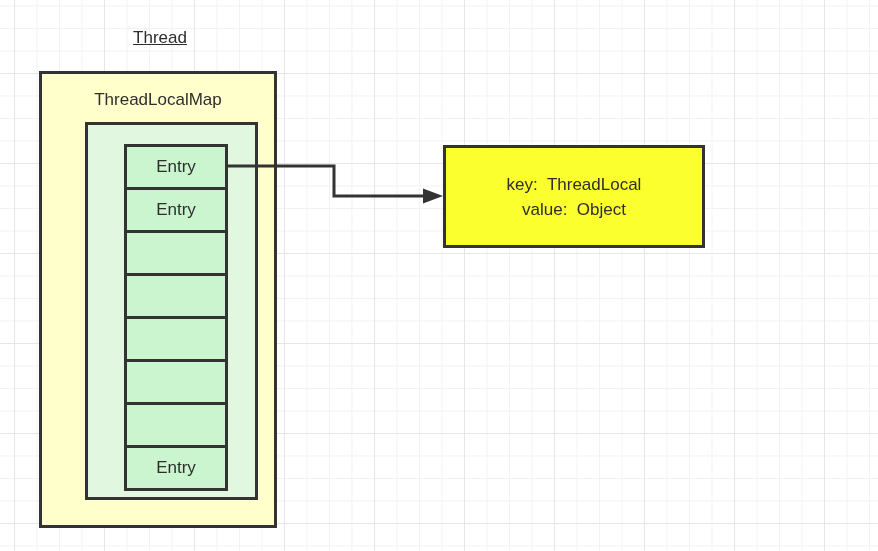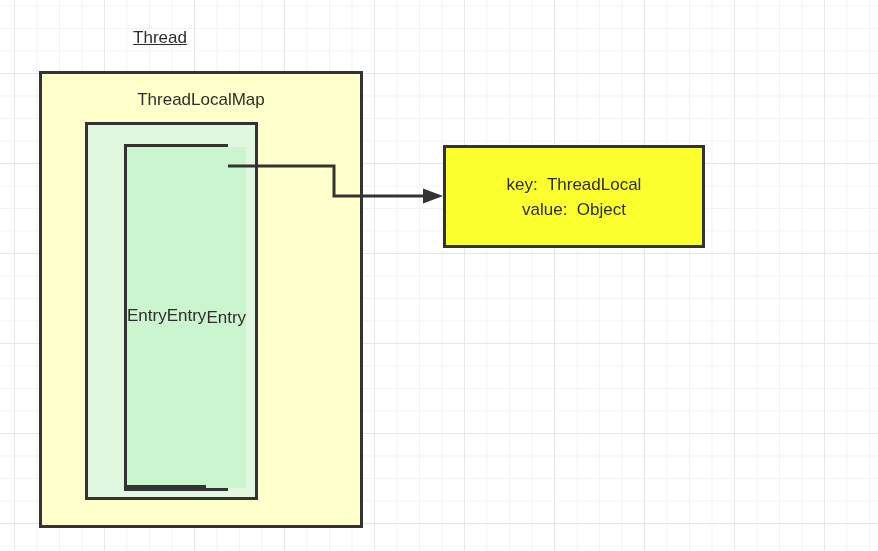--- a/index.html
+++ b/index.html
@@ -26,26 +26,26 @@
       linear-gradient(to bottom, var(--grid-major) 1px, transparent 1px),
       linear-gradient(to right, var(--grid-minor) 1px, transparent 1px),
       linear-gradient(to bottom, var(--grid-minor) 1px, transparent 1px);
     background-size:90px 90px, 90px 90px, 22.5px 22.5px, 22.5px 22.5px;
     background-position:14px 0, 0 73px, 14px 5.5px, 14px 5.5px;
   }
   .shape{position:absolute; box-sizing:border-box; border:3px solid var(--border-color);}
   .label{position:absolute; text-align:center; line-height:22px; font-size:17px; color:var(--text-color);}
 
   .thread-label{left:100px; top:27px; width:120px;text-decoration:underline;}
-  .outer-box{left:39px; top:71px; width:324px; height:457px; background:var(--outer-fill);}
+  .outer-box{left:39px; top:71px; width:238px; height:457px; background:var(--outer-fill);}
   .map-label{left:0; top:15px; width:100%;}
   .inner-box{left:43px; top:48px; width:173px; height:378px; background:var(--inner-fill);}
   .cell-stack{position:absolute; left:36px; top:19px; width:104px; height:347px;
     box-sizing:border-box; border:3px solid var(--border-color);
-    display:flex; }
+    display:flex; flex-direction:column;}
   .cell{flex:1 1 0; background:var(--cell-fill);
     border-bottom:3px solid var(--border-color);
     display:flex; align-items:center; justify-content:center;
     font-size:17px; color:var(--text-color);}
   .cell:last-child{border-bottom:none;}
 
   .note-label{left:400px; top:76px; width:331px;}
   .note-box{left:443px; top:145px; width:262px; height:103px; background:var(--note-fill);
     display:flex; flex-direction:column; align-items:center; justify-content:center;}
   .note-line{font-size:17px; line-height:25px; white-space:pre; text-align:center;}

